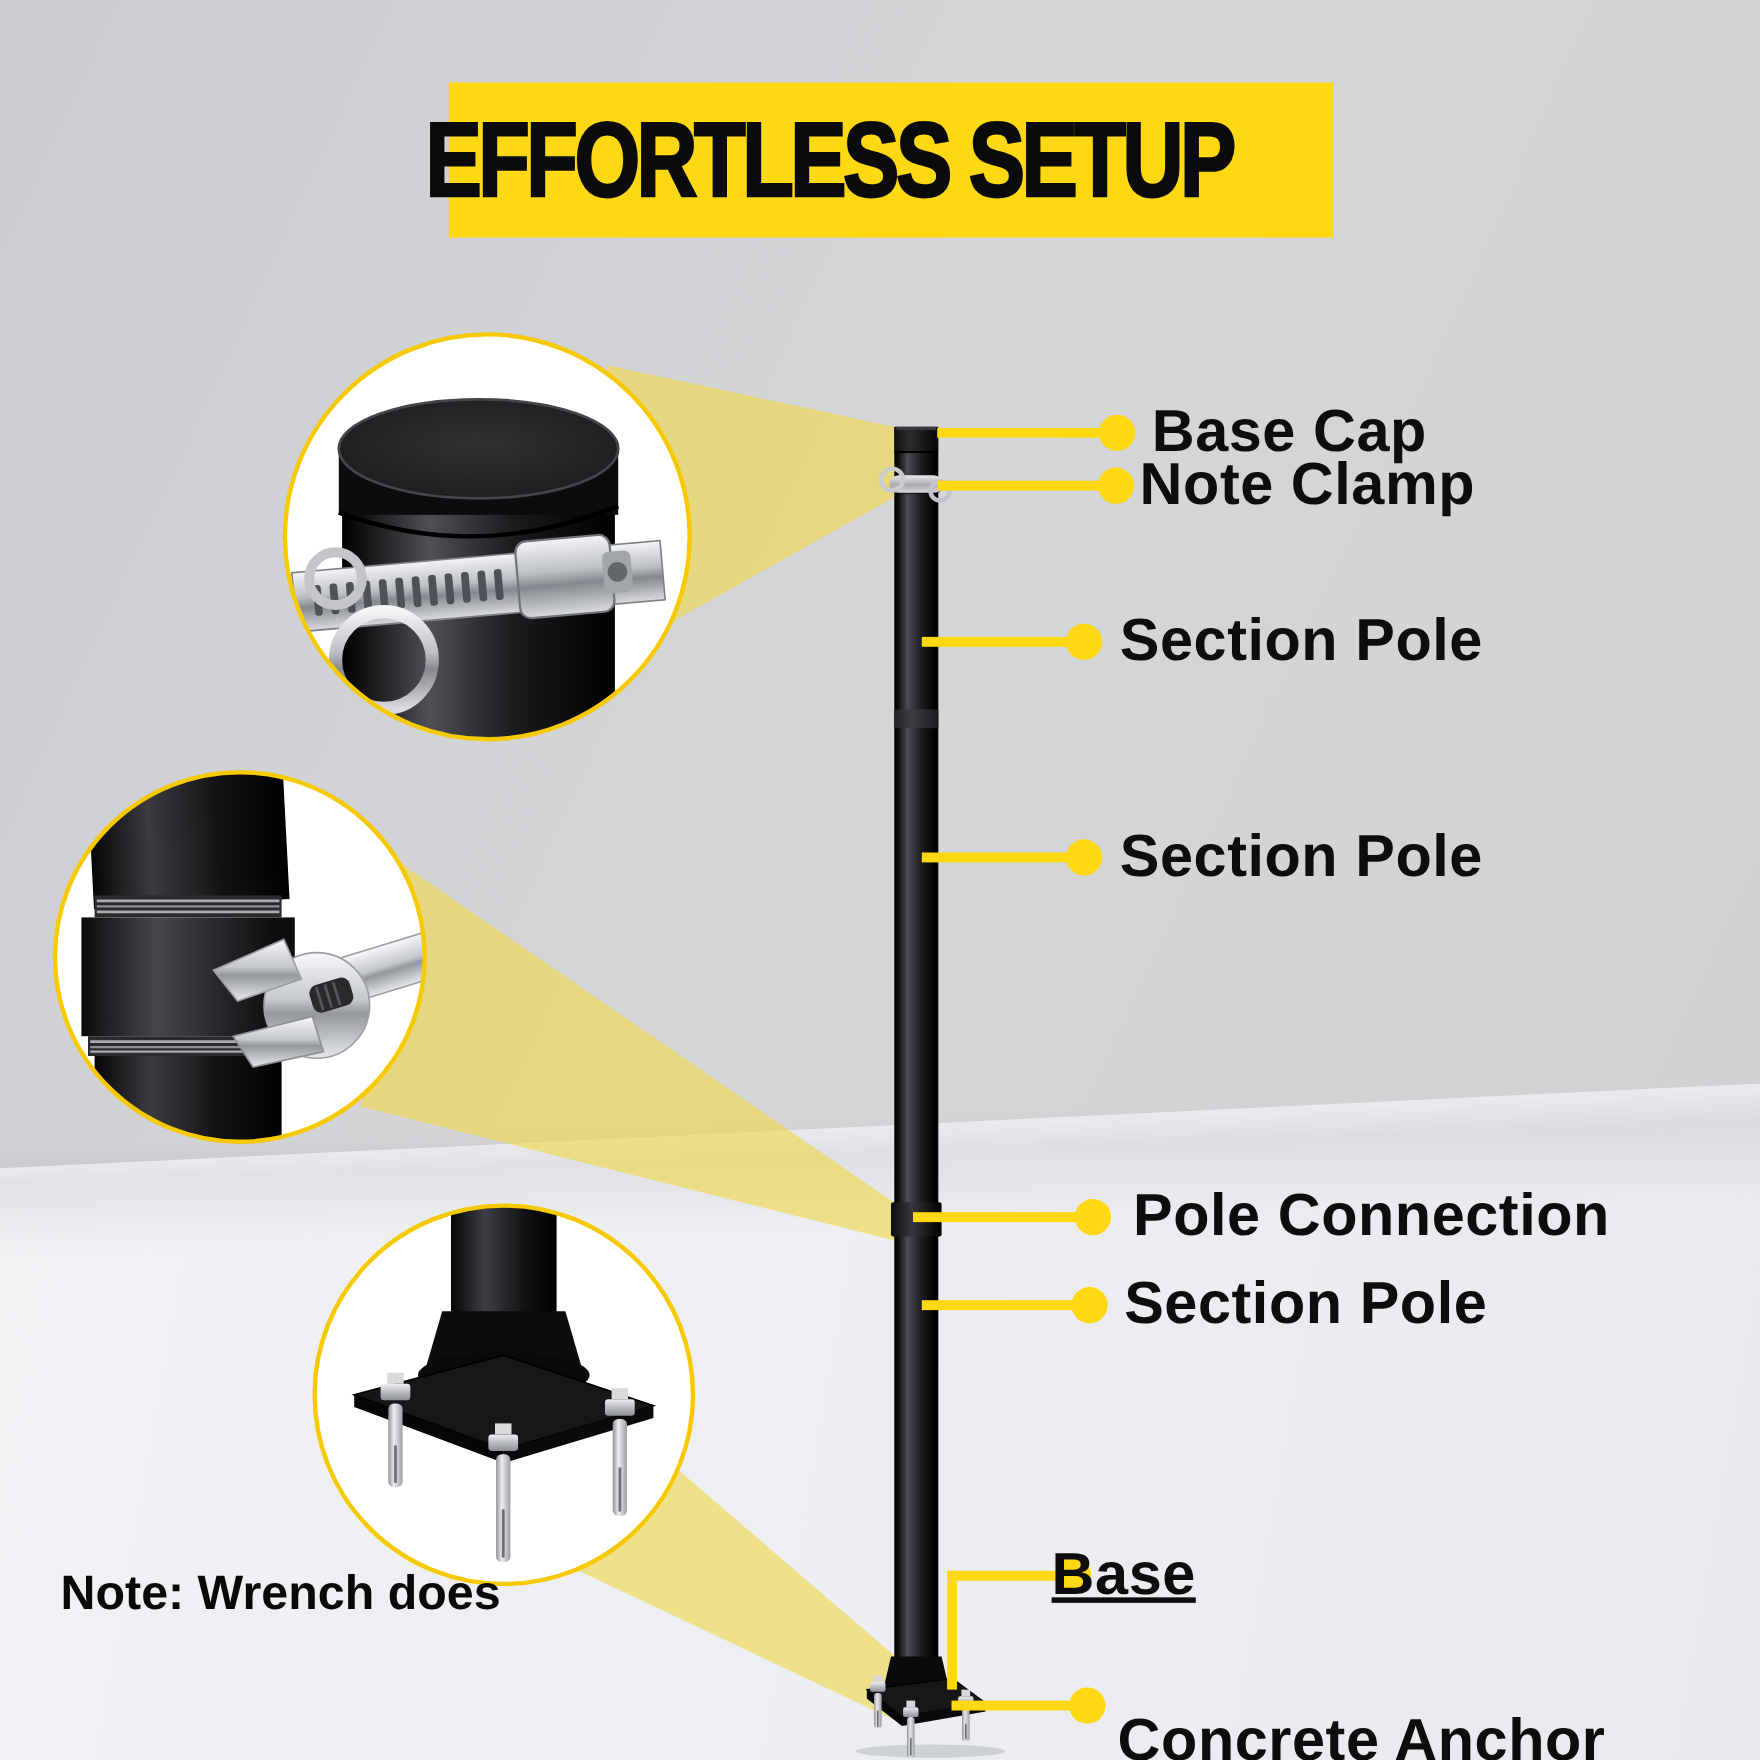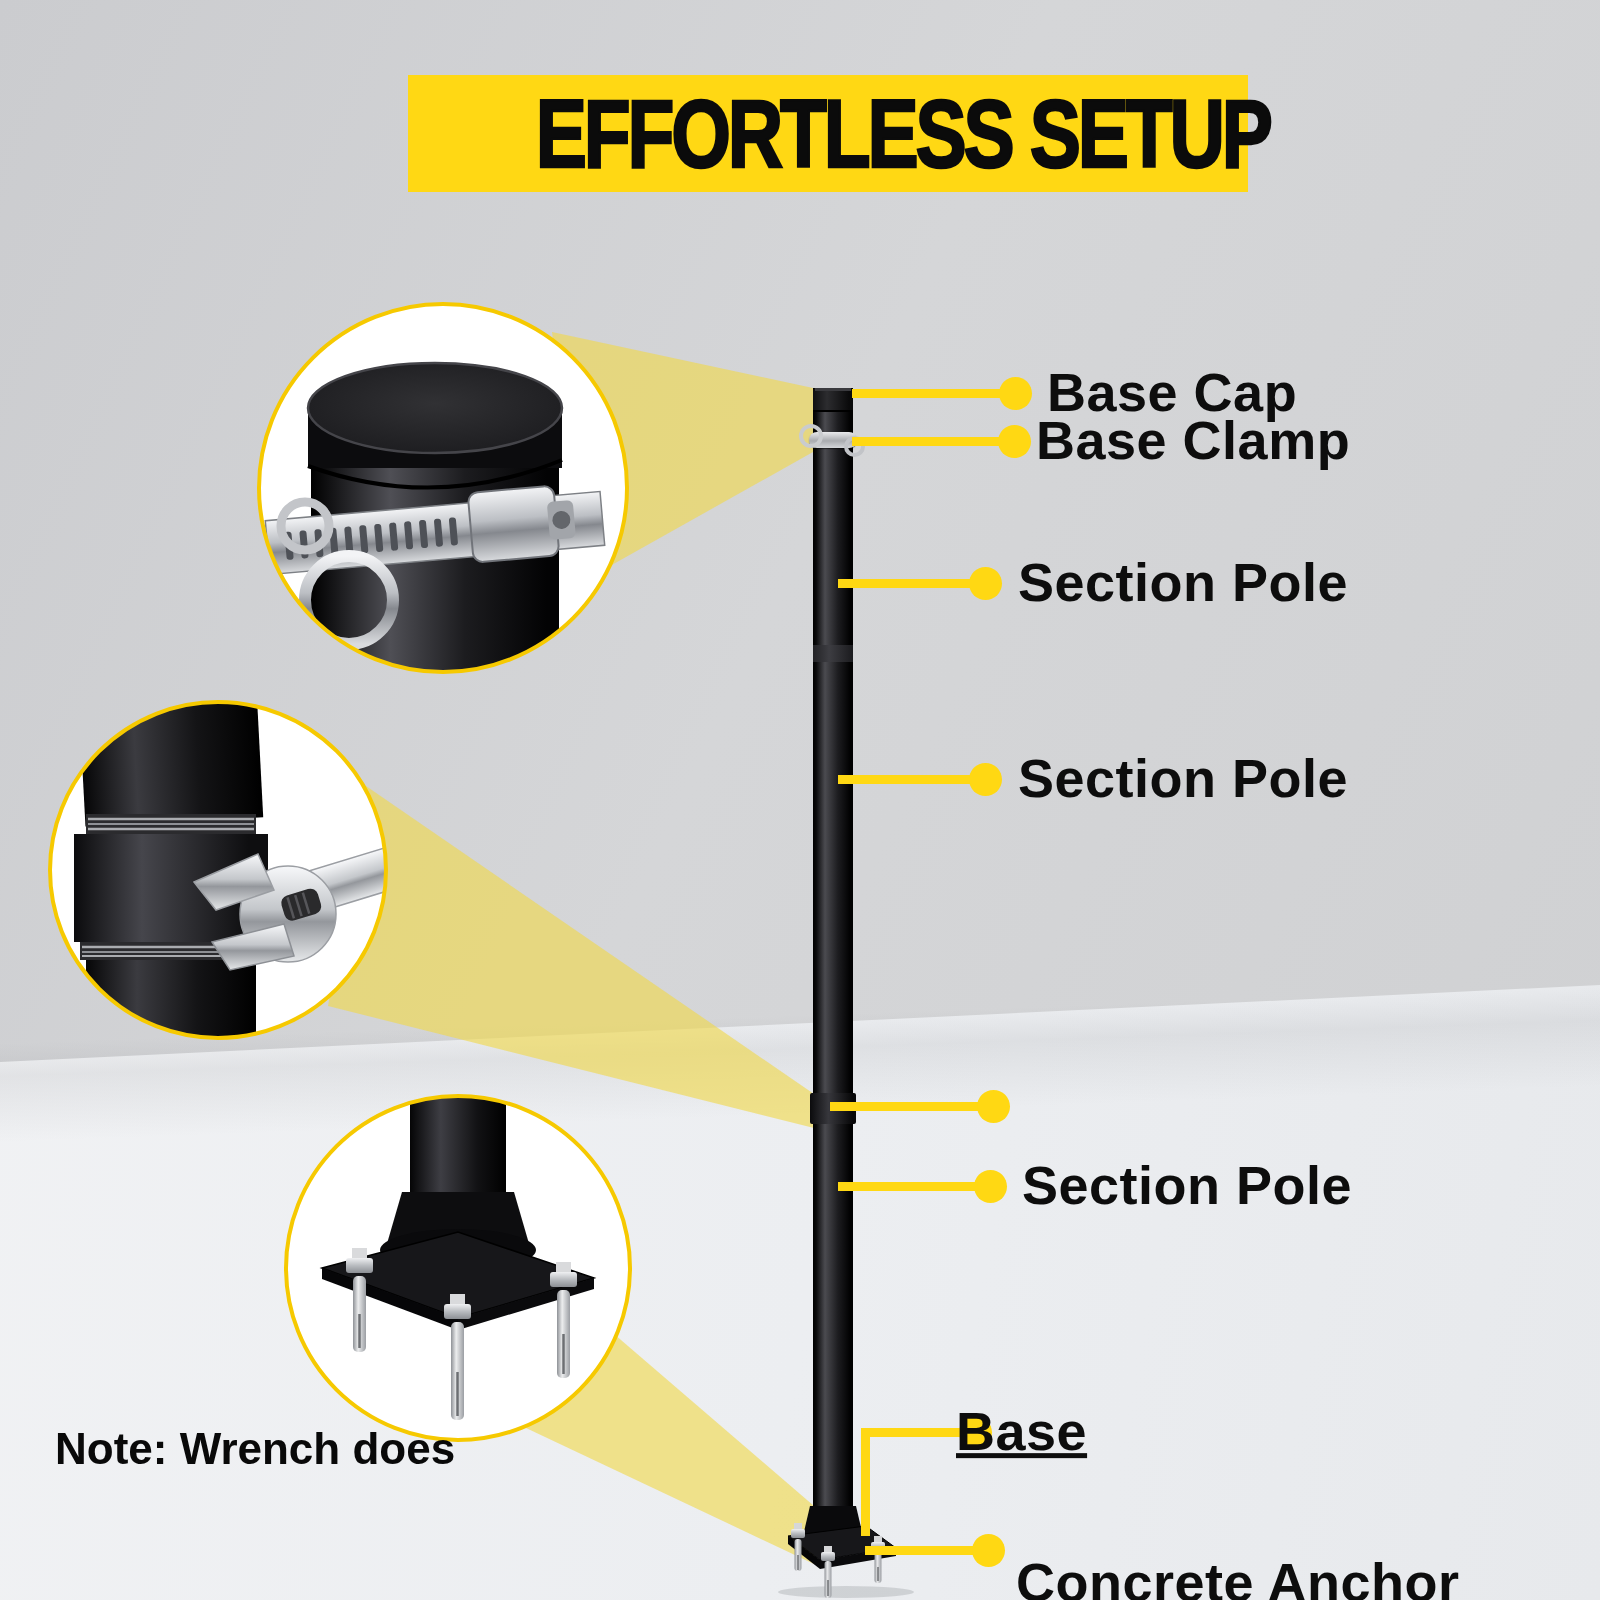--- a/index.html
+++ b/index.html
@@ -6,22 +6,22 @@
   body{font-family:"Liberation Sans","DejaVu Sans",sans-serif;}
   .canvas{position:relative;width:1600px;height:1600px;overflow:hidden;
     background:linear-gradient(115deg,#cbccCF 0%,#d5d6d8 45%,#cfd0d2 100%);}
   
   .floor{position:absolute;left:0;top:0;width:1600px;height:1600px;
     background:linear-gradient(100deg,#f1f2f4 0%,#eceef1 55%,#e7e9ec 100%);
     clip-path:polygon(0px 1062px,1600px 985px,1600px 1600px,0px 1600px);}
   .floor-shade{position:absolute;left:0;top:0;width:1600px;height:1600px;pointer-events:none;
     background:linear-gradient(178deg,rgba(0,0,0,0) 63%,rgba(120,122,126,.12) 65%,rgba(0,0,0,0) 69%);}
   
-  .title-box{position:absolute;left:408px;top:75px;width:804px;height:117px;
-    display:flex;align-items:center;justify-content:flex-start;padding-left:36px;}
+  .title-box{position:absolute;left:408px;top:75px;width:804px;height:141px;
+    display:flex;align-items:center;justify-content:flex-end;}
   .title-text{font-size:96px;font-weight:bold;color:#0b0b0b;white-space:nowrap;
     transform:scaleX(.80);letter-spacing:-4px;-webkit-text-stroke:2.5px #0b0b0b;}
   
   svg.beams{position:absolute;left:0;top:0;z-index:2;}
   .beam{fill:#F0D84A;fill-opacity:.62;}
   
   .pole{position:absolute;left:813px;top:388px;width:40px;height:1140px;z-index:3;
     background:linear-gradient(to right,#000 0%,#0a0a0b 8%,#4b4b50 30%,#1d1d20 62%,#000 94%);}
   .pole-cap{position:absolute;left:0;top:0;width:100%;height:22px;
     background:linear-gradient(to right,#101012,#2c2c2f 35%,#0a0a0b 90%);
@@ -299,32 +299,33 @@
     </g>
     <circle cx="176" cy="176" r="172" fill="none" stroke="#F6C900" stroke-width="4"></circle>
   </svg>
 
   <div class="callout-line" id="line-pole-cap"></div>
   <div class="callout-dot" id="dot-pole-cap"></div>
   <div class="callout-text" id="text-pole-cap">Base Cap</div>
 
   <div class="callout-line" id="line-ring-clamp"></div>
   <div class="callout-dot" id="dot-ring-clamp"></div>
-  <div class="callout-text" id="text-ring-clamp">Base Clamp</div>
+  <div class="callout-text" id="text-ring-clamp">Note Clamp</div>
 
   <div class="callout-line" id="line-sp-top"></div>
   <div class="callout-dot" id="dot-sp-top"></div>
   <div class="callout-text" id="text-sp-top">Section Pole</div>
 
   <div class="callout-line" id="line-sp-mid"></div>
   <div class="callout-dot" id="dot-sp-mid"></div>
   <div class="callout-text" id="text-sp-mid">Section Pole</div>
 
   <div class="callout-line" id="line-pole-conn"></div>
   <div class="callout-dot" id="dot-pole-conn"></div>
+  <div class="callout-text" id="text-pole-conn">Pole Connection</div>
 
   <div class="callout-line" id="line-sp-bot"></div>
   <div class="callout-dot" id="dot-sp-bot"></div>
   <div class="callout-text" id="text-sp-bot">Section Pole</div>
 
   <div class="callout-line" id="line-base-h"></div>
   <div class="callout-vline" id="line-base-v"></div>
   <div class="callout-dot" id="dot-base"></div>
   <div class="callout-text" id="text-base">Base</div>
 

